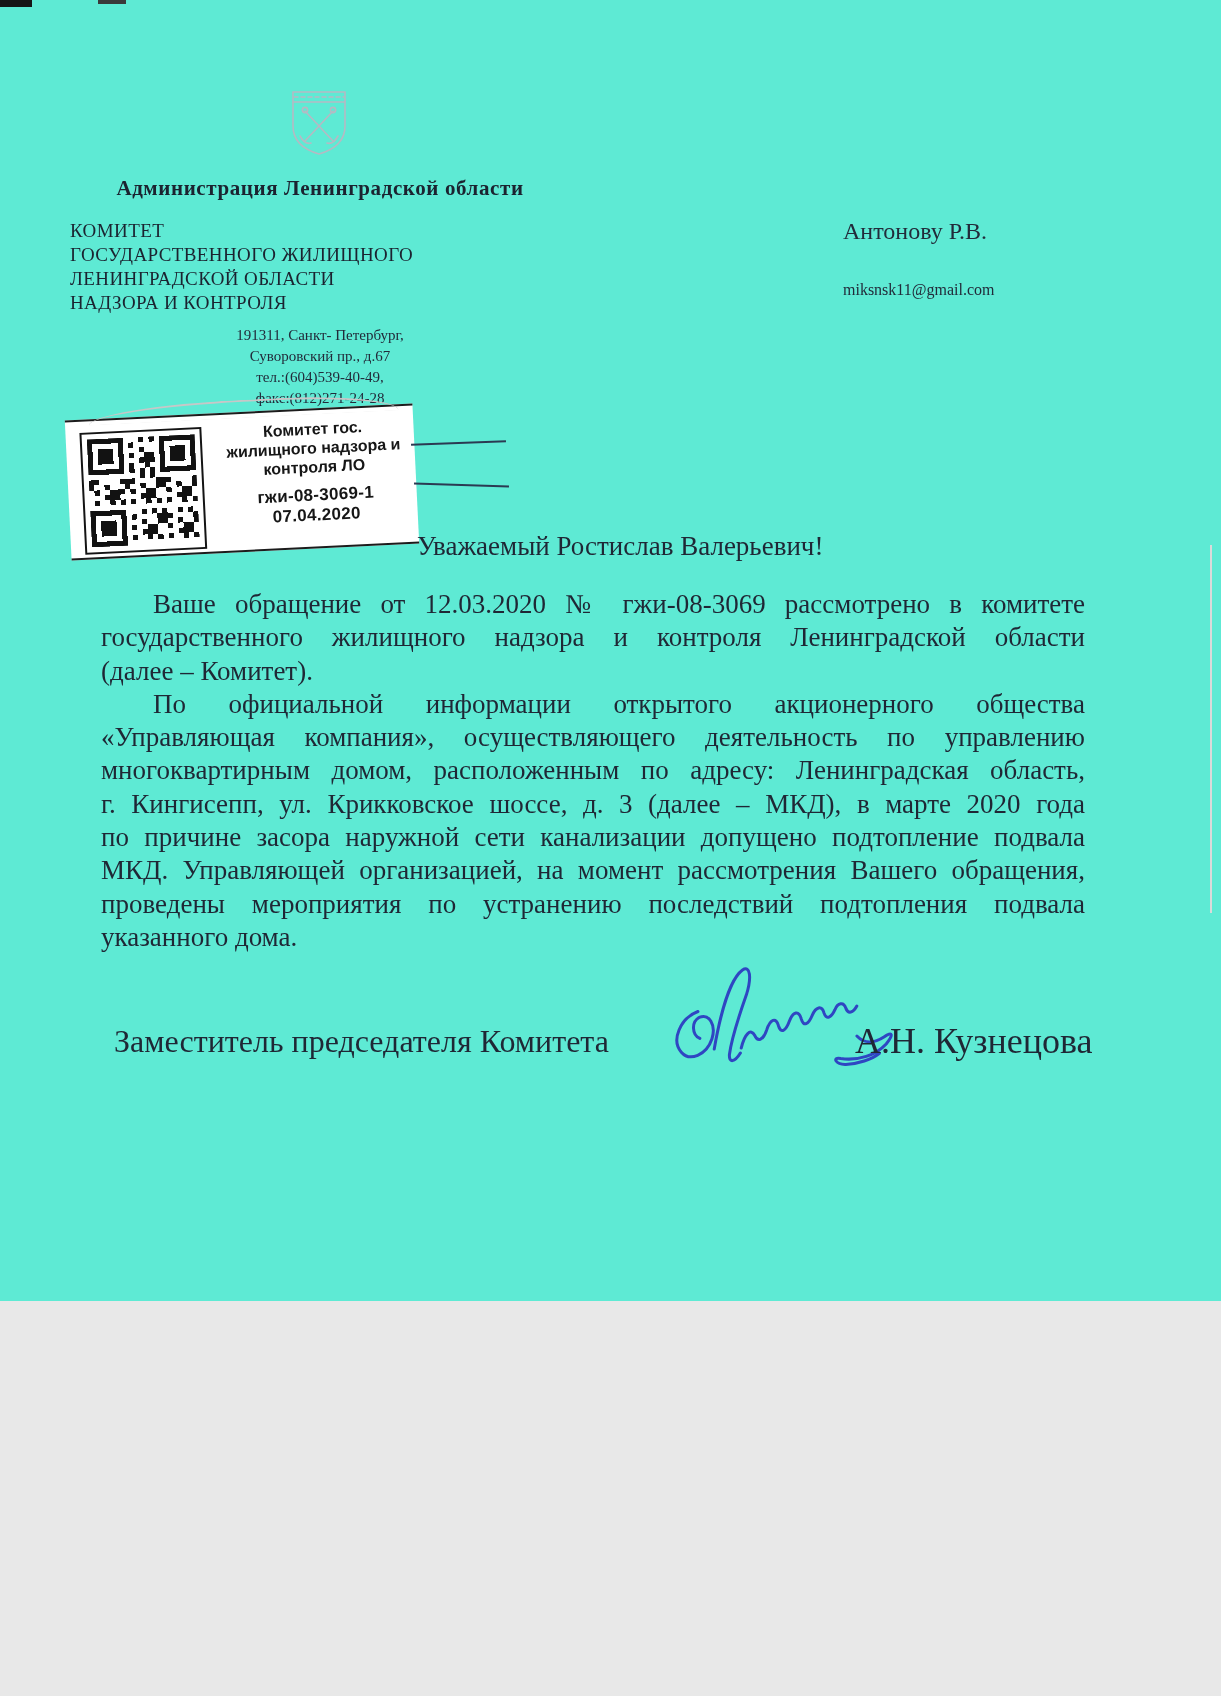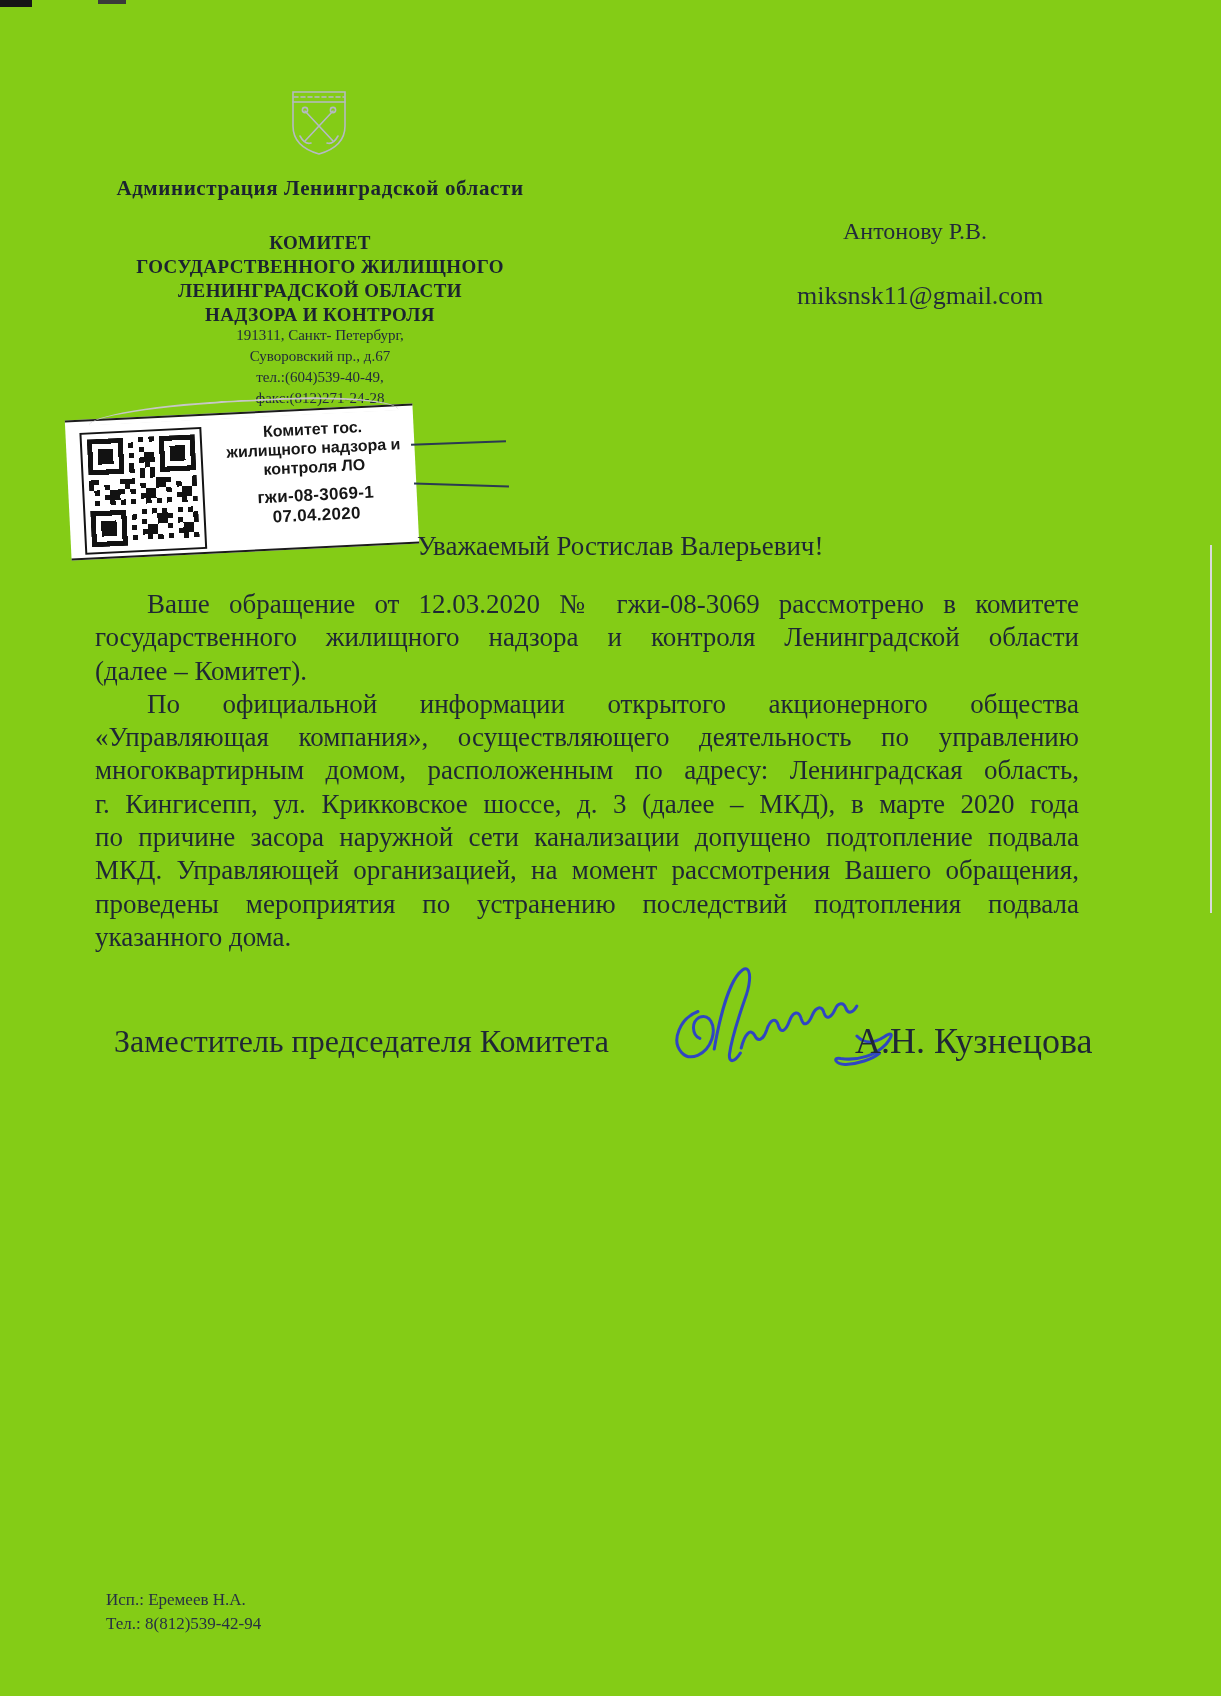--- a/index.html
+++ b/index.html
@@ -1,37 +1,37 @@
 <!DOCTYPE html>
 <html lang="ru"><head>
 <meta charset="utf-8">
 <style>
   html,body{margin:0;padding:0;background:#e8e8e8;}
   .page{
-    position:relative;width:1221px;height:1696px;background:#84cc16;
+    position:relative;width:1221px;height:1301px;background:#5eead4;
     overflow:hidden;font-family:"Liberation Serif","DejaVu Serif",serif;
     color:#212938;
   }
   
   .arms{position:absolute;left:286px;top:84px;width:66px;height:74px;}
   .adm-heading{
     position:absolute;left:70px;top:176px;width:500px;text-align:center;
     font-weight:bold;font-size:21px;letter-spacing:.6px;color:#1b2330;
   }
   .committee{
-    position:absolute;left:70px;top:231px;width:500px;text-align:center;
-    font-weight:bold;font-size:19px;line-height:24px;letter-spacing:.4px;color:#1b2330;
+    position:absolute;left:70px;top:219px;width:500px;text-align:left;
+    font-weight:normal;font-size:19px;line-height:24px;letter-spacing:.4px;color:#1b2330;
   }
   .lh-address{
     position:absolute;left:70px;top:325px;width:500px;text-align:center;
     font-size:15px;line-height:21px;color:#222b3a;
   }
   
   .recipient-name{position:absolute;left:843px;top:218px;font-size:24px;color:#222b3a;}
-  .recipient-email{position:absolute;left:797px;top:281px;font-size:26px;color:#222b3a;}
+  .recipient-email{position:absolute;left:843px;top:281px;font-size:16px;color:#222b3a;}
   
   .stamp{
     position:absolute;left:68px;top:412px;width:348px;height:136px;
     background:#fff;transform:rotate(-2.8deg);
     border-top:2px solid #1c1c1c;border-bottom:2px solid #1c1c1c;
   }
   .stamp-shadow{
     position:absolute;left:24px;top:-14px;width:310px;height:16px;
     border-top:2px solid #c7c7c7;border-radius:50% 40% 0 0/100% 100% 0 0;
   }
@@ -45,21 +45,21 @@
     font-family:"Liberation Sans","DejaVu Sans",sans-serif;font-weight:bold;color:#161616;
   }
   .stamp-org{font-size:16px;line-height:19px;}
   .stamp-num{margin-top:9px;font-size:17px;line-height:20px;letter-spacing:.3px;}
   .stamp-date{font-size:17px;line-height:20px;letter-spacing:.3px;}
   .reg-line{position:absolute;height:0;border-top:2px solid #2b3a52;}
   .reg-line.l1{left:411px;top:442px;width:95px;transform:rotate(-2.2deg);}
   .reg-line.l2{left:414px;top:484px;width:95px;transform:rotate(1.8deg);}
   
   .salutation{position:absolute;left:417px;top:531px;font-size:27px;color:#1f2735;}
-  .body-text{position:absolute;left:95px;top:588px;width:984px;}
+  .body-text{position:absolute;left:101px;top:588px;width:984px;}
   .bodyline{
     font-size:27px;line-height:33.3px;color:#1f2735;
     text-align:justify;text-align-last:justify;white-space:normal;
   }
   .bodyline.indent{text-indent:52px;}
   .bodyline.last{text-align-last:left;}
   
   .sig-position{position:absolute;left:114px;top:1023px;font-size:32px;color:#1f2735;}
   .sig-name{position:absolute;left:855px;top:1020px;font-size:36px;color:#1f2735;}
   .sig-ink{position:absolute;left:668px;top:948px;width:262px;height:128px;transform:rotate(-2deg);}

